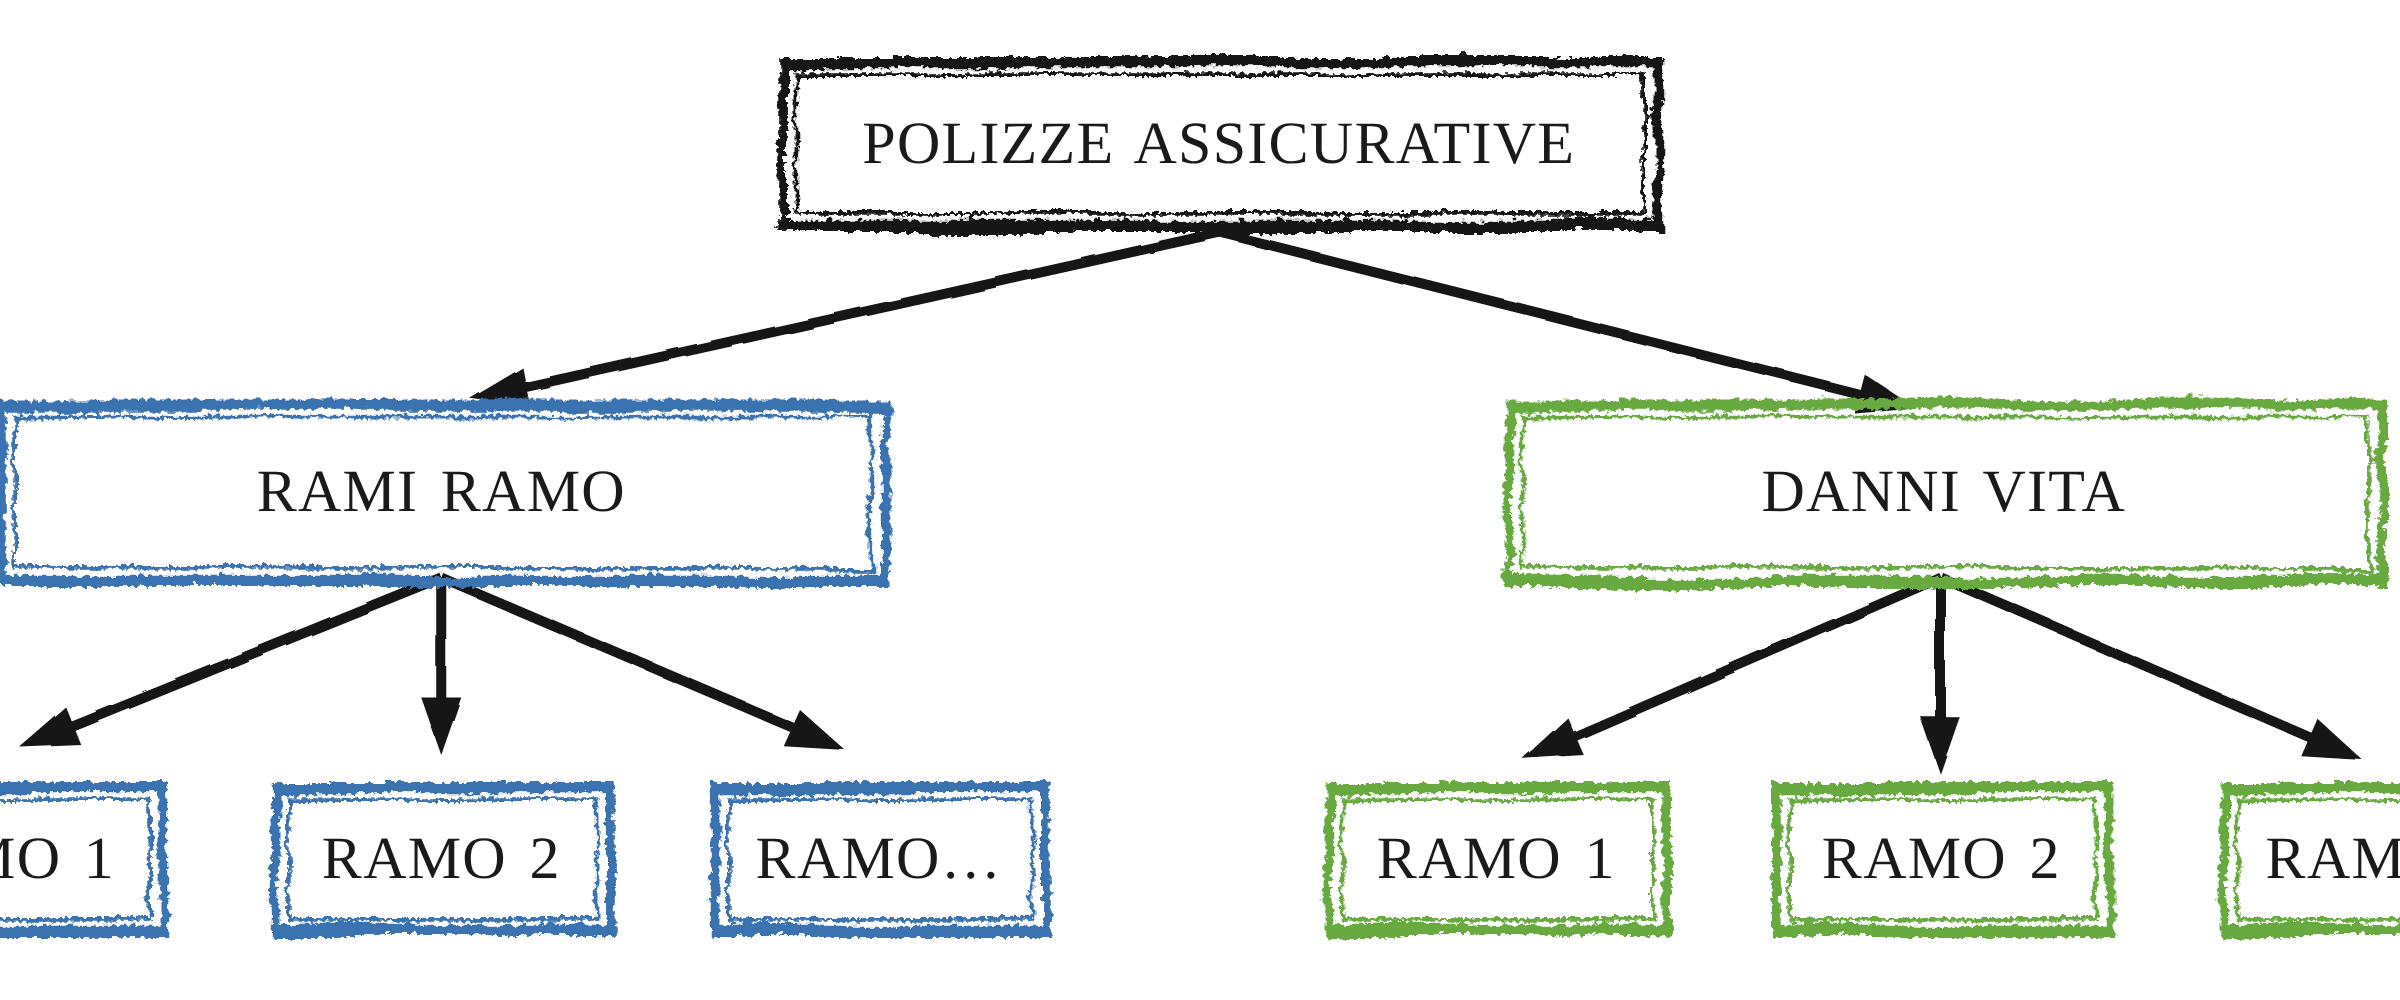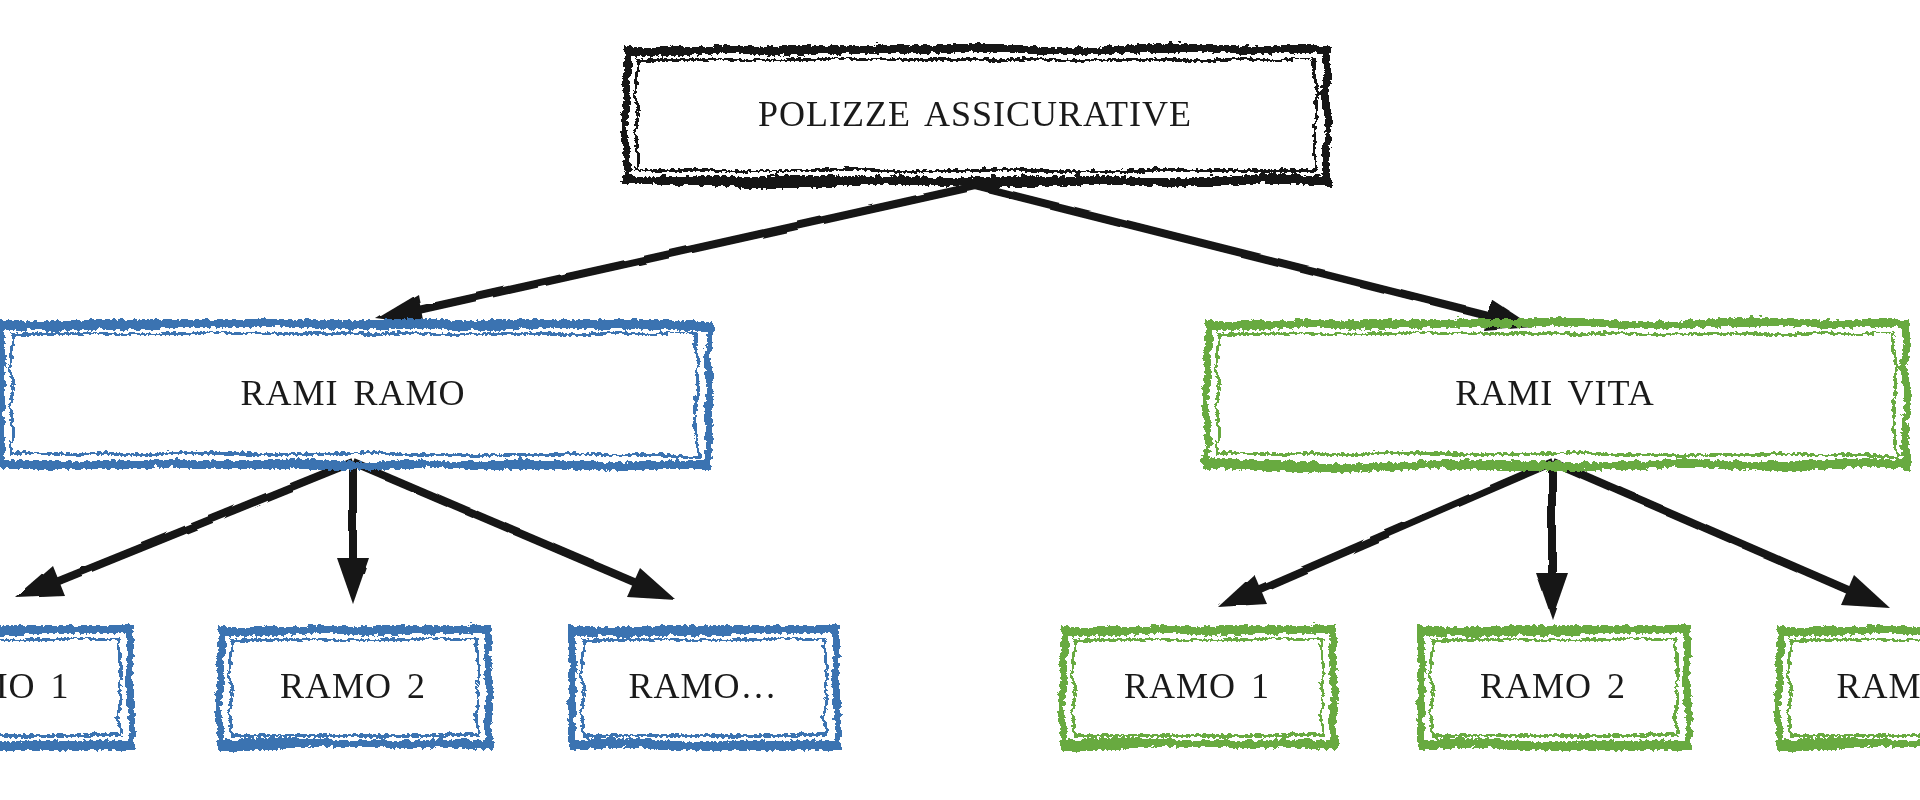--- a/index.html
+++ b/index.html
@@ -50,21 +50,21 @@
     filter: url(#sketch-a);
   }
   .b.inner {
     inset: 13px;
     border: 3px solid currentColor;
     filter: url(#sketch-b);
   }
   .node:nth-of-type(odd) .b.outer { filter: url(#sketch-c); }
   .label {
     position: relative;
-    font-size: 36px;
+    font-size: 48px;
     letter-spacing: 1px;
     word-spacing: 5px;
     color: #1a1a1a;
     white-space: nowrap;
   }
   
   #node-root  { left: 621px;  top: 44px;  width: 708px; height: 140px; }
   #node-danni { left: -4px;   top: 318px; width: 714px; height: 150px; }
   #node-vita  { left: 1202px; top: 318px; width: 706px; height: 150px; }
   #node-d1    { left: -140px; top: 624px; width: 273px; height: 124px; }
@@ -142,21 +142,21 @@
 
   <div class="node" id="node-danni" style="color: rgb(59, 115, 177);">
     <span class="b outer"></span>
     <span class="b inner"></span>
     <span class="label">RAMI RAMO</span>
   </div>
 
   <div class="node" id="node-vita" style="color: rgb(104, 170, 64);">
     <span class="b outer"></span>
     <span class="b inner"></span>
-    <span class="label">RAMI VITA</span>
+    <span class="label">DANNI VITA</span>
   </div>
 
   <div class="node" id="node-d1" style="color: rgb(59, 115, 177);">
     <span class="b outer"></span>
     <span class="b inner"></span>
     <span class="label">RAMO 1</span>
   </div>
 
   <div class="node" id="node-d2" style="color: rgb(59, 115, 177);">
     <span class="b outer"></span>

